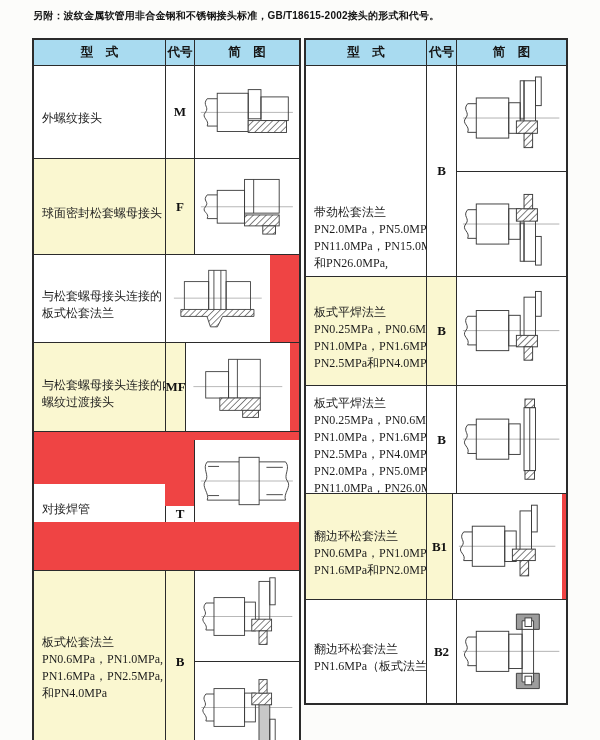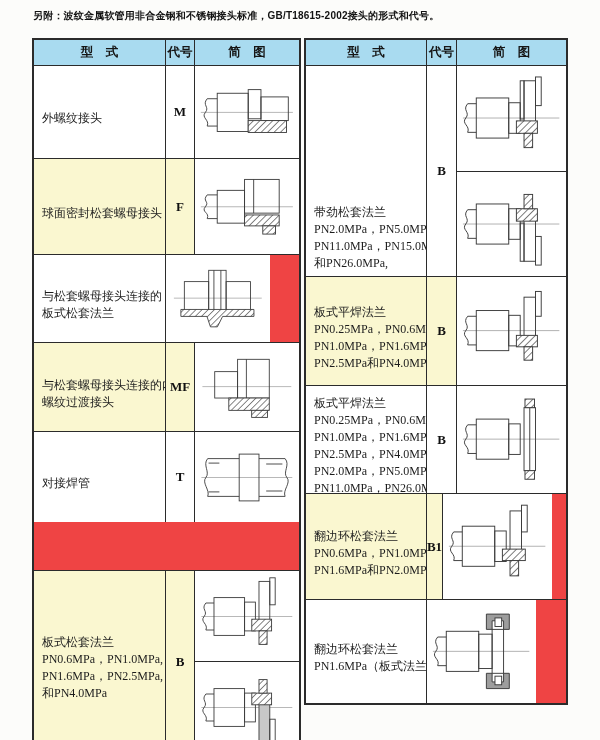--- a/index.html
+++ b/index.html
@@ -144,39 +144,39 @@
                 </g>
               </svg>
             </div>
           </div>
         </div>
         <div class="row" style="height: 88px;">
           <div class="cell typecell hl" style="width: 131px;">
             <div class="typeline">与松套螺母接头连接的内</div>
             <div class="typeline">螺纹过渡接头</div>
           </div>
-          <div class="cell codecell hl" style="width: 29px;">
+          <div class="cell codecell hl" style="width: 20px;">
             <span>MF</span>
           </div>
           <div class="cell diagcell" style="width: 105px;">
             <div class="subdiag">
               <svg viewBox="0 0 105 90" preserveAspectRatio="xMidYMid meet">
                 <g stroke="#3b3b3b" stroke-width="1" fill="none" stroke-linejoin="miter">
                   <line x1="2" y1="45" x2="103" y2="45" stroke="#7a7a7a" stroke-width="0.6"></line>
                   <rect x="16" y="28" width="26" height="30"></rect>
                   <rect x="42" y="14" width="36" height="44"></rect>
                   <line x1="52" y1="14" x2="52" y2="58"></line>
                   <rect x="32" y="58" width="46" height="14" fill="url(#hatch)"></rect>
                   <rect x="58" y="72" width="18" height="8" fill="url(#hatch)"></rect>
                 </g>
               </svg>
             </div>
           </div>
         </div>
-        <div class="row" style="height: 90px;">
+        <div class="row" style="height: 90px; align-items: flex-end;">
           <div class="cell typecell" style="width: 131px;">
             <div class="typeline">对接焊管</div>
           </div>
           <div class="cell codecell" style="width: 29px;">
             <span>T</span>
           </div>
           <div class="cell diagcell" style="width: 105px;">
             <div class="subdiag">
               <svg viewBox="0 0 105 90" preserveAspectRatio="xMidYMid meet">
                 <g stroke="#3b3b3b" stroke-width="1" fill="none" stroke-linejoin="miter">
@@ -345,21 +345,21 @@
               </svg>
             </div>
           </div>
         </div>
         <div class="row" style="height: 105px;">
           <div class="cell typecell hl" style="width: 120px;">
             <div class="typeline">翻边环松套法兰</div>
             <div class="typeline">PN0.6MPa，PN1.0MPa,</div>
             <div class="typeline">PN1.6MPa和PN2.0MPa,</div>
           </div>
-          <div class="cell codecell hl" style="width: 16px;">
+          <div class="cell codecell hl" style="width: 26px;">
             <span>B1</span>
           </div>
           <div class="cell diagcell" style="width: 110px;">
             <div class="subdiag">
               <svg viewBox="0 0 105 90" preserveAspectRatio="xMidYMid meet">
                 <g stroke="#3b3b3b" stroke-width="1" fill="none" stroke-linejoin="miter">
                   <line x1="2" y1="45" x2="103" y2="45" stroke="#7a7a7a" stroke-width="0.6"></line>
                   <path d="M 16 30 H 7 C 1 37 10 39 5 45 C 0 51 10 53 7 60 H 16"></path>
                   <rect x="16" y="24" width="34" height="42"></rect>
                   <rect x="50" y="29" width="12" height="32"></rect>
@@ -369,20 +369,23 @@
                   <rect x="66" y="60" width="9" height="16" fill="url(#hatch)"></rect>
                 </g>
               </svg>
             </div>
           </div>
         </div>
         <div class="row" style="height: 103px;">
           <div class="cell typecell" style="width: 120px;">
             <div class="typeline">翻边环松套法兰</div>
             <div class="typeline">PN1.6MPa（板式法兰）</div>
+          </div>
+          <div class="cell codecell" style="width: 30px;">
+            <span>B2</span>
           </div>
           <div class="cell diagcell" style="width: 110px;">
             <div class="subdiag">
               <svg viewBox="0 0 105 90" preserveAspectRatio="xMidYMid meet">
                 <g stroke="#3b3b3b" stroke-width="1" fill="none" stroke-linejoin="miter">
                   <line x1="2" y1="45" x2="103" y2="45" stroke="#7a7a7a" stroke-width="0.6"></line>
                   <path d="M 16 30 H 7 C 1 37 10 39 5 45 C 0 51 10 53 7 60 H 16"></path>
                   <rect x="16" y="24" width="34" height="42"></rect>
                   <rect x="50" y="27" width="14" height="36"></rect>
                   <rect x="64" y="22" width="12" height="46"></rect>

